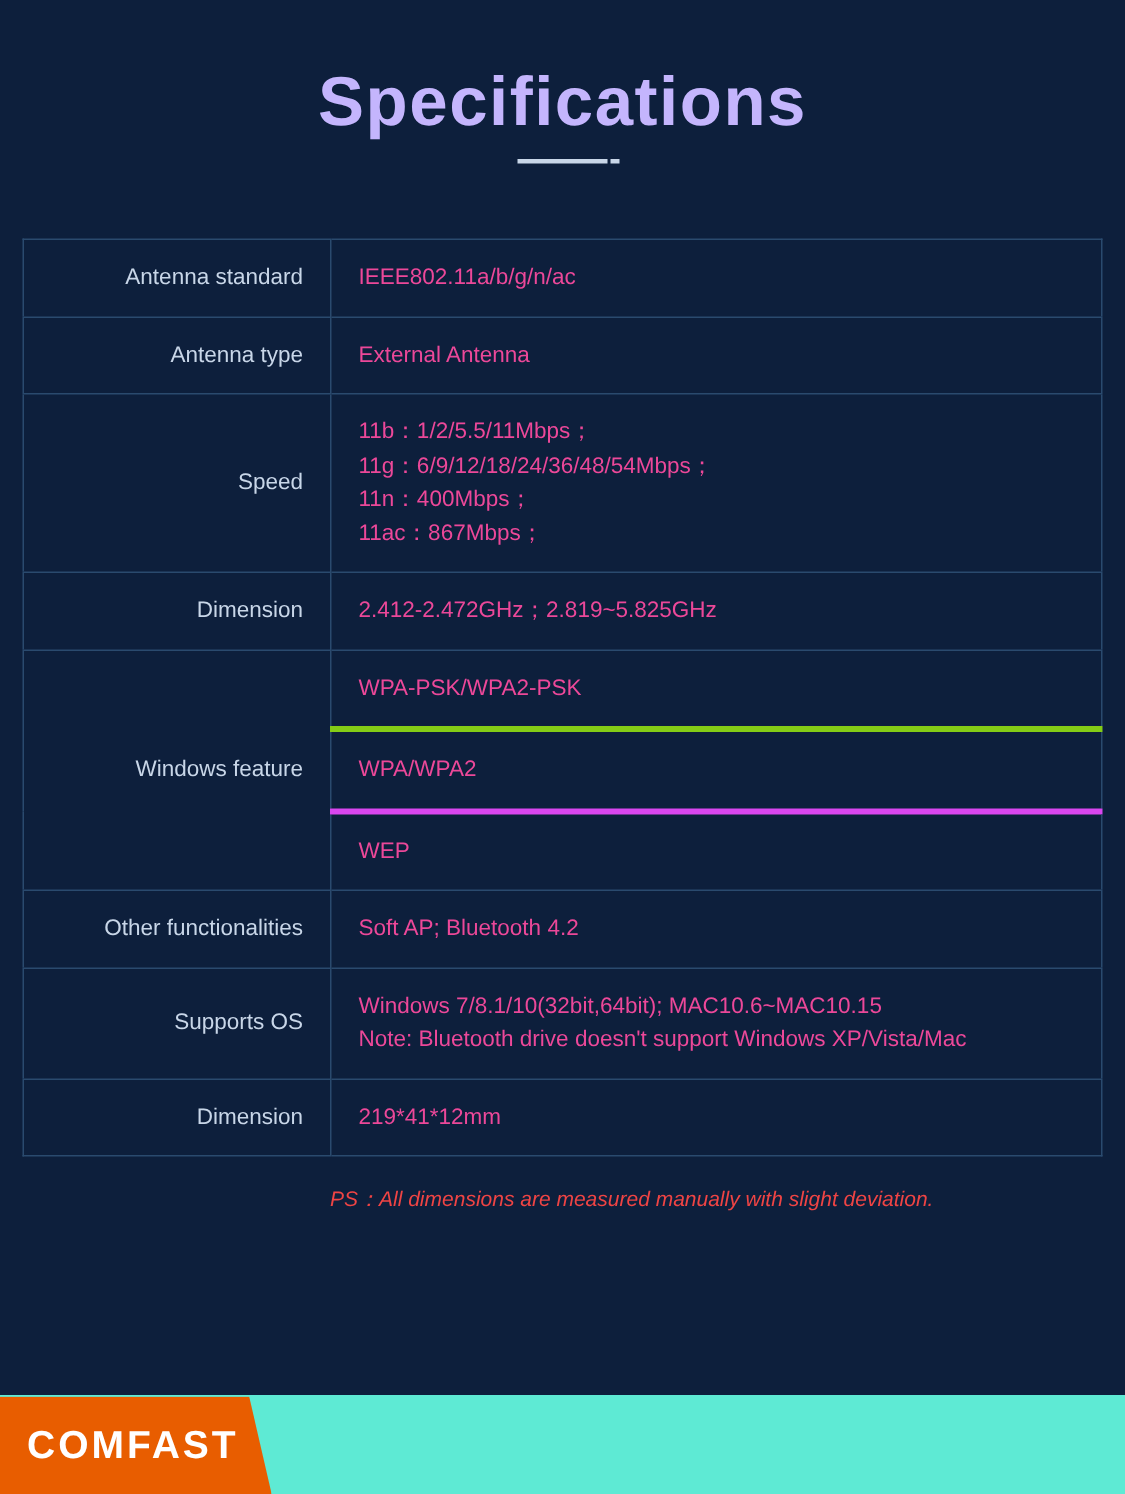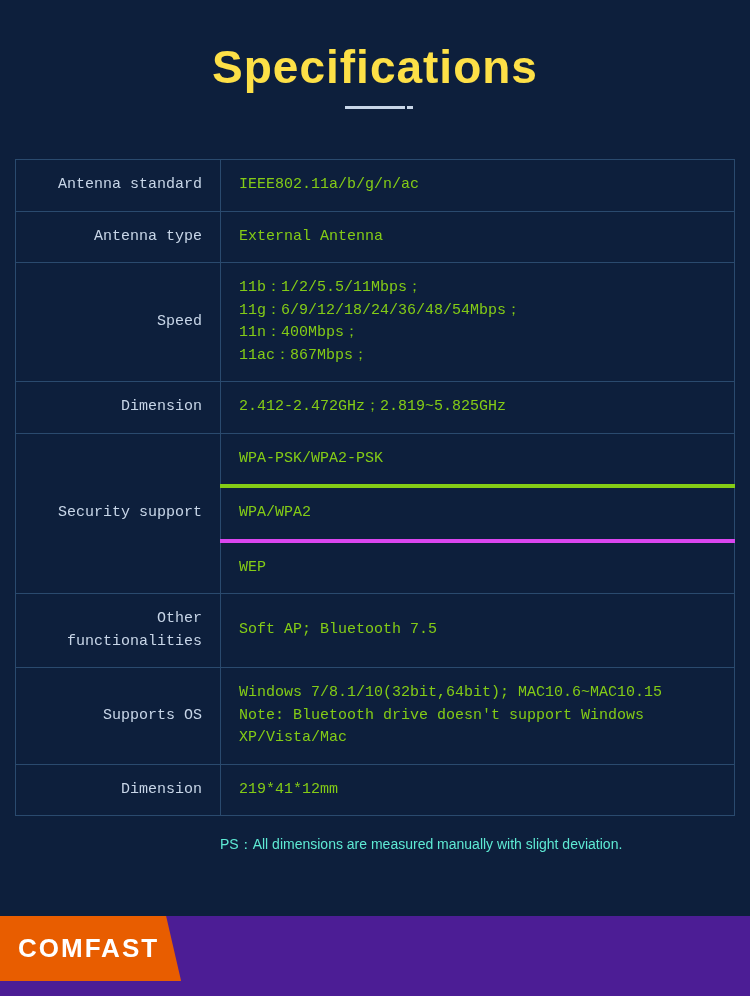--- a/index.html
+++ b/index.html
@@ -23,21 +23,21 @@
 
     
     .header {
       text-align: center;
       padding: 40px 20px 20px;
     }
 
     .header h1 {
       font-size: 46px;
       font-weight: bold;
-      color: #fde047;
+      color: #c4b5fd;
       letter-spacing: 1px;
     }
 
     .header-divider {
       display: flex;
       justify-content: center;
       margin-top: 12px;
       margin-bottom: 20px;
     }
 
@@ -57,21 +57,20 @@
       height: 3px;
       background-color: #c8d6e8;
     }
 
     
     .specs-table {
       width: 720px;
       margin: 10px auto 20px;
       border-collapse: collapse;
       border: 1px solid #2a4a6e;
-      font-family: Liberation Mono, monospace;
     }
 
     .specs-table tr {
       border-bottom: 1px solid #2a4a6e;
     }
 
     .specs-table tr:last-child {
       border-bottom: none;
     }
 
@@ -89,44 +88,45 @@
 
     .label-cell {
       width: 205px;
       text-align: right;
       color: #c8d6e8;
       font-size: 15px;
       padding-right: 20px;
     }
 
     .value-cell {
-      color: #84cc16;
+      color: #ec4899;
       background-color: #0d1f3c;
     }
 
     .security-label {
       vertical-align: middle;
     }
 
     
     .ps-note {
       width: 720px;
       margin: 0 auto 30px;
       padding-left: 205px;
       font-size: 14px;
-      color: #5eead4;
+      color: #ef4444;
+      font-style: italic;
     }
 
     
     .footer {
       margin-top: auto;
-      height: 80px;
-      background-color: #4c1d95;
-      display: flex;
-      align-items: flex-start;
+      height: 66px;
+      background-color: #5eead4;
+      display: flex;
+      align-items: flex-end;
       padding-left: 0;
       position: relative;
     }
 
     .footer-brand {
       background-color: #e85d00;
       height: 65px;
       display: flex;
       align-items: center;
       padding: 0 22px 0 18px;
@@ -176,33 +176,33 @@
           11ac：867Mbps；
         </td>
       </tr>
 
       <tr>
         <td class="label-cell">Dimension</td>
         <td class="value-cell">2.412-2.472GHz；2.819~5.825GHz</td>
       </tr>
 
       <tr>
-        <td class="label-cell security-label" rowspan="3">Security support</td>
+        <td class="label-cell security-label" rowspan="3">Windows feature</td>
         <td class="value-cell">WPA-PSK/WPA2-PSK</td>
       </tr>
       <tr>
         <td class="value-cell" style="border-top: 4px solid #84cc16;">WPA/WPA2</td>
       </tr>
       <tr>
         <td class="value-cell" style="border-top: 4px solid #d946ef;">WEP</td>
       </tr>
 
       <tr>
         <td class="label-cell">Other functionalities</td>
-        <td class="value-cell">Soft AP; Bluetooth 7.5</td>
+        <td class="value-cell">Soft AP; Bluetooth 4.2</td>
       </tr>
 
       <tr>
         <td class="label-cell">Supports OS</td>
         <td class="value-cell">
           Windows 7/8.1/10(32bit,64bit); MAC10.6~MAC10.15<br>
           Note: Bluetooth drive doesn't support Windows XP/Vista/Mac
         </td>
       </tr>
 

